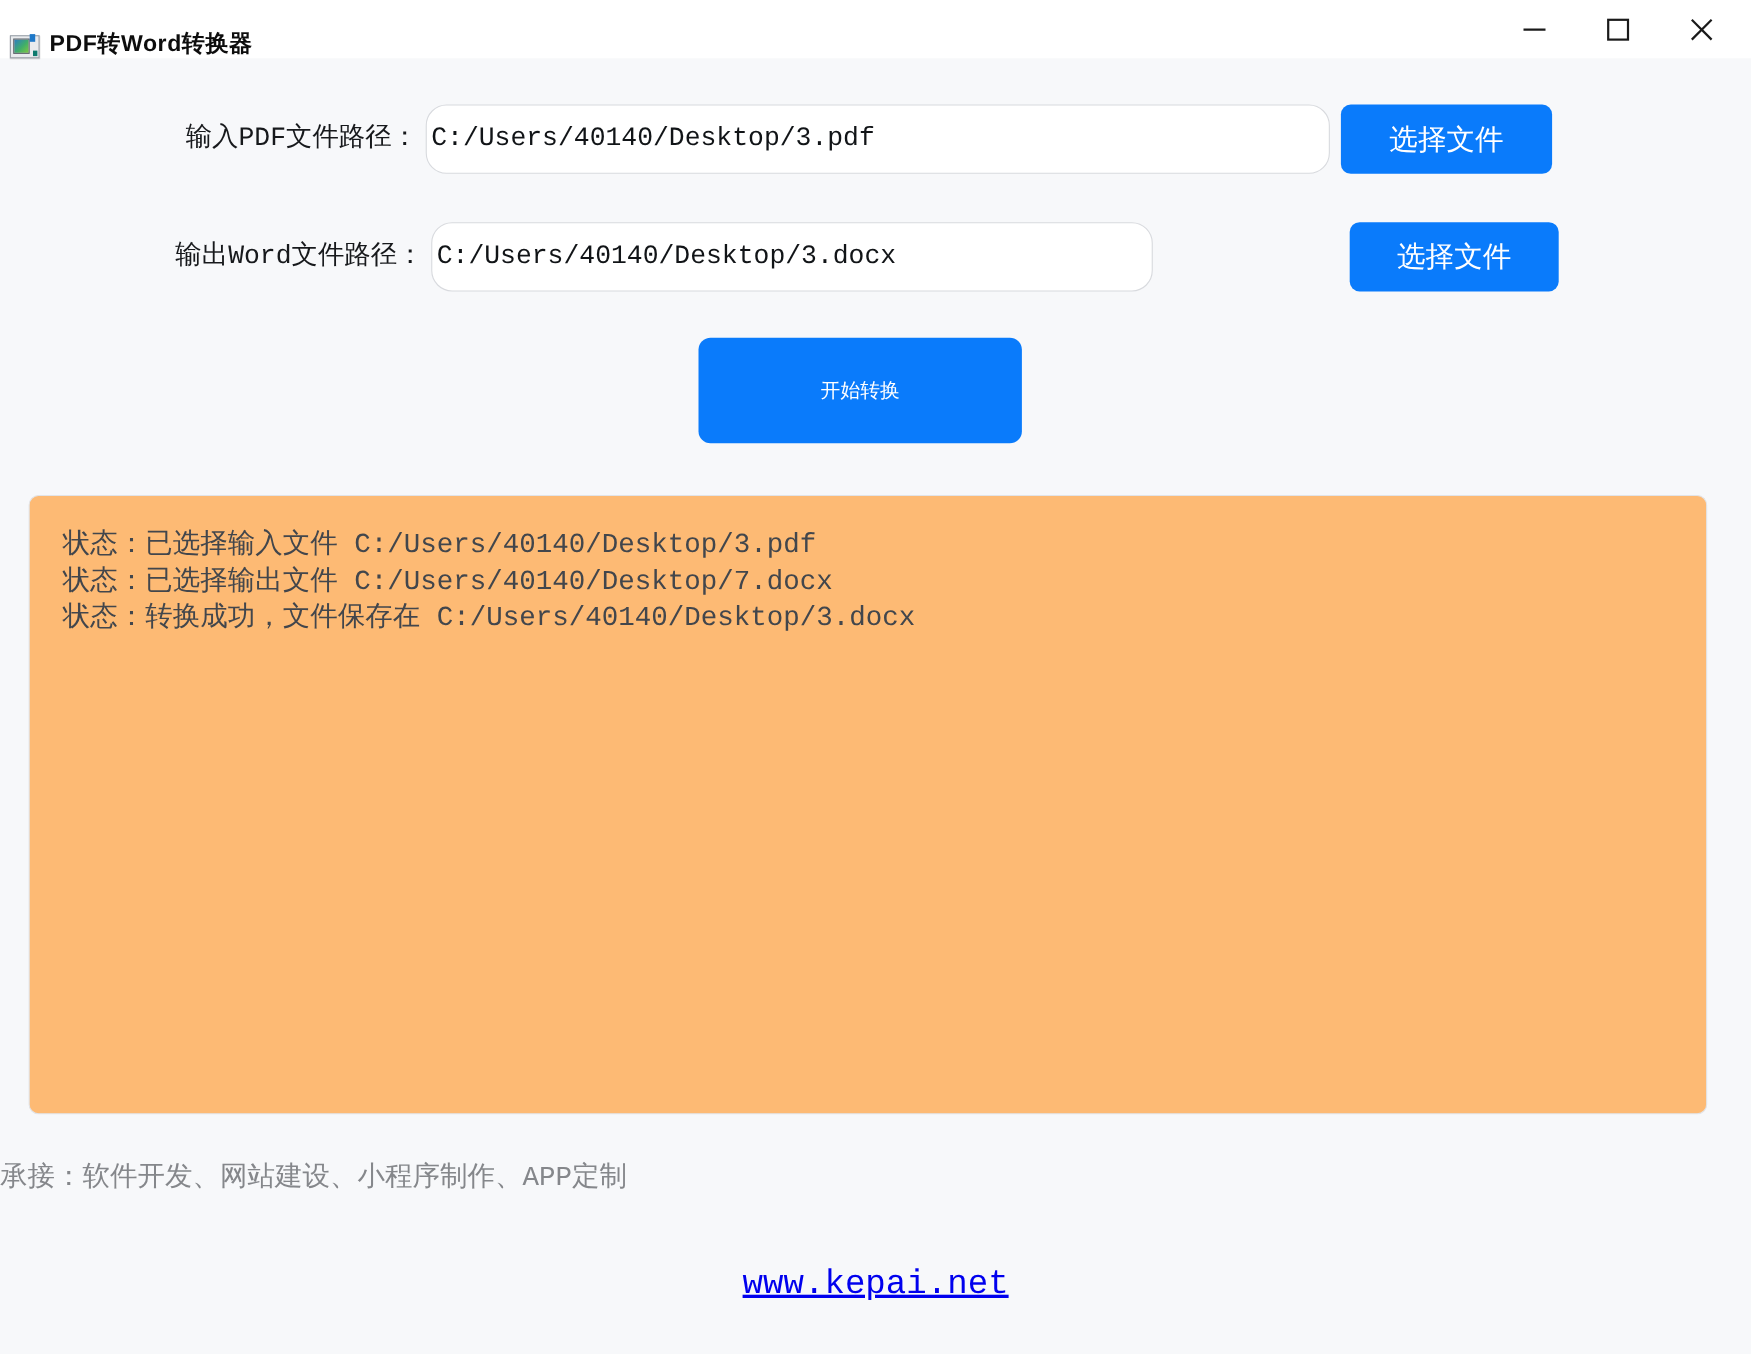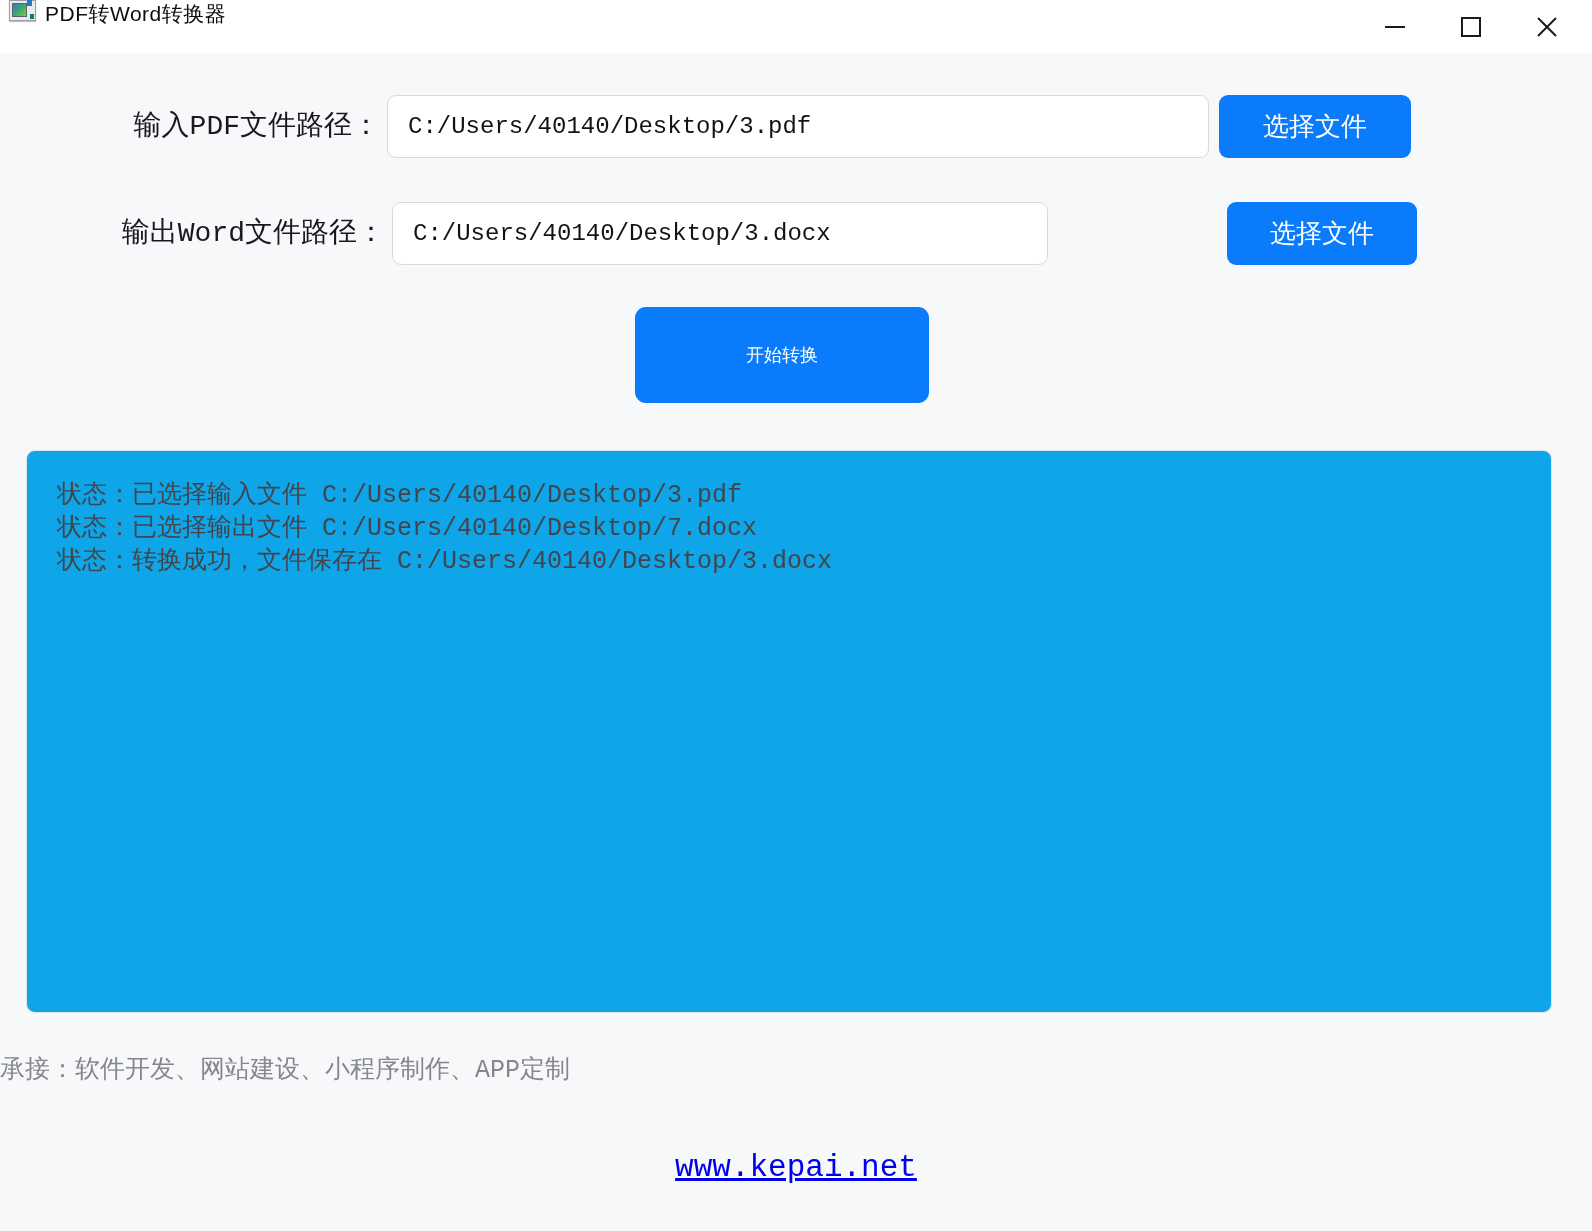--- a/index.html
+++ b/index.html
@@ -14,21 +14,21 @@
   .window {
     position: absolute; inset: 0;
     background: #f7f8fa;
     outline: 1px solid #d7d9dd;
   }
 
   
   .titlebar {
     position: absolute; top: 0; left: 0; right: 0; height: 53px;
     background: #ffffff;
-    display: flex; align-items: flex-start;
+    display: flex; align-items: flex-end; font-weight: bold;
   }
   .app-icon {
     width: 27px; height: 21px; margin-left: 9px;
     position: relative;
     background: #e9ebee;
     border: 1px solid #9aa0a8;
     box-shadow: 0 1px 1px rgba(0,0,0,.25);
   }
   .app-icon .thumb {
     position: absolute; left: 2px; top: 2px; width: 15px; height: 14px;
@@ -55,31 +55,31 @@
     width: 62px; height: 100%;
     display: flex; align-items: center; justify-content: center;
     background: transparent; border: none; cursor: pointer;
     margin-right: 14px;
   }
   .win-btn svg { display: block; }
 
   
   .form-label {
     position: absolute; height: 63px; line-height: 63px;
-    text-align: right; font-size: 28px; color: #17191c;
+    text-align: right; font-size: 24px; color: #17191c;
     white-space: nowrap;
     padding-left: 20px;
   }
   .path-input {
     position: absolute; height: 63px;
     background: #ffffff;
-    border: 1px solid #d8dade; border-radius: 9px;
+    border: 1px solid #d8dade; border-radius: 19px;
     font-family: "Liberation Mono", "DejaVu Sans Mono", monospace;
     font-size: 24px; color: #111417;
-    padding: 0 20px;
+    padding: 0 4px;
   }
   .blue-btn {
     position: absolute; height: 63px;
     background: #0a7bfb; color: #ffffff;
     border: none; border-radius: 9px;
     font-family: Liberation Mono, monospace;
     font-size: 26px; cursor: pointer;
   }
   #label-input  { left: 0;  width: 380px; top: 95px; }
   #field-input  { left: 387px; width: 822px; top: 95px; }
@@ -90,21 +90,21 @@
 
   #btn-convert {
     left: 635px; top: 307px; width: 294px; height: 96px;
     border-radius: 11px; font-size: 18px;
   }
 
   
   .status-box {
     position: absolute; left: 26px; top: 450px;
     width: 1526px; height: 563px;
-    background: #0ea5e9;
+    background: #fdba74;
     border: 1px solid #e2e4e8; border-radius: 9px;
     padding: 28px 30px;
   }
   .status-line {
     font-size: 25px; line-height: 33px; color: #42464c;
     white-space: pre;
   }
 
   
   .footer-services {

